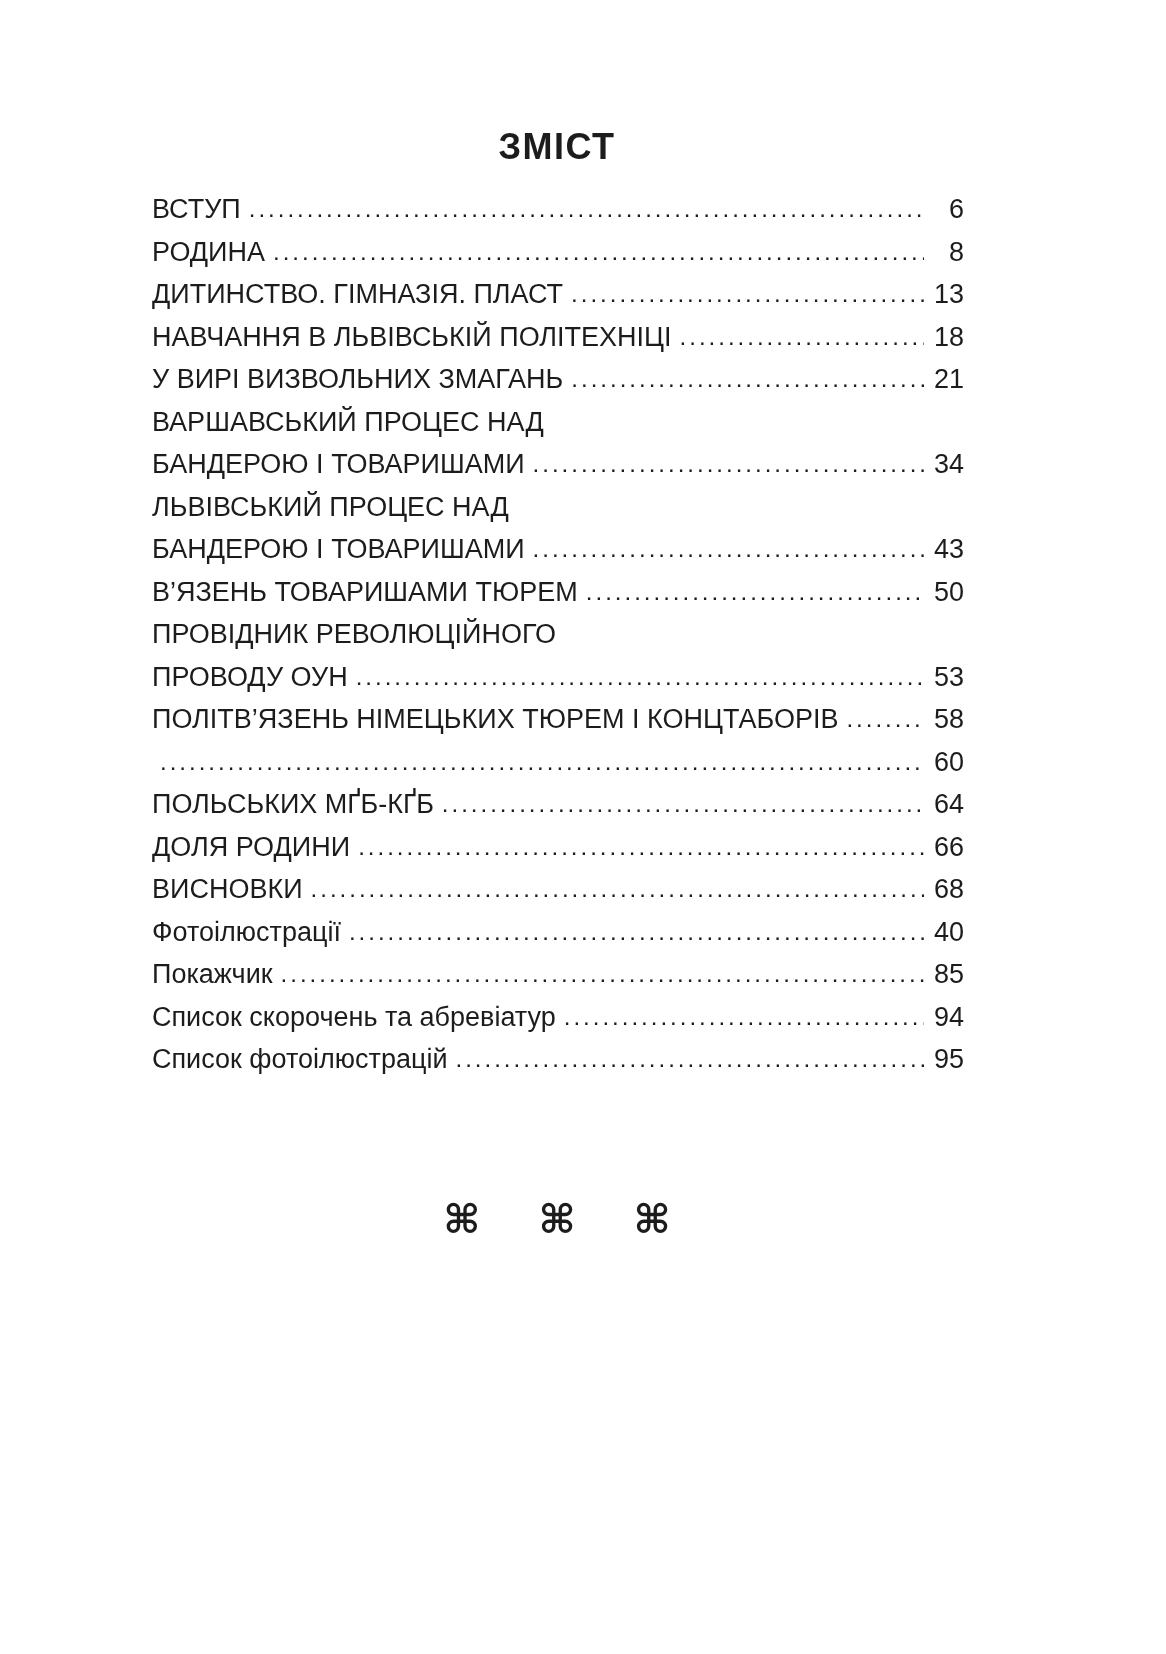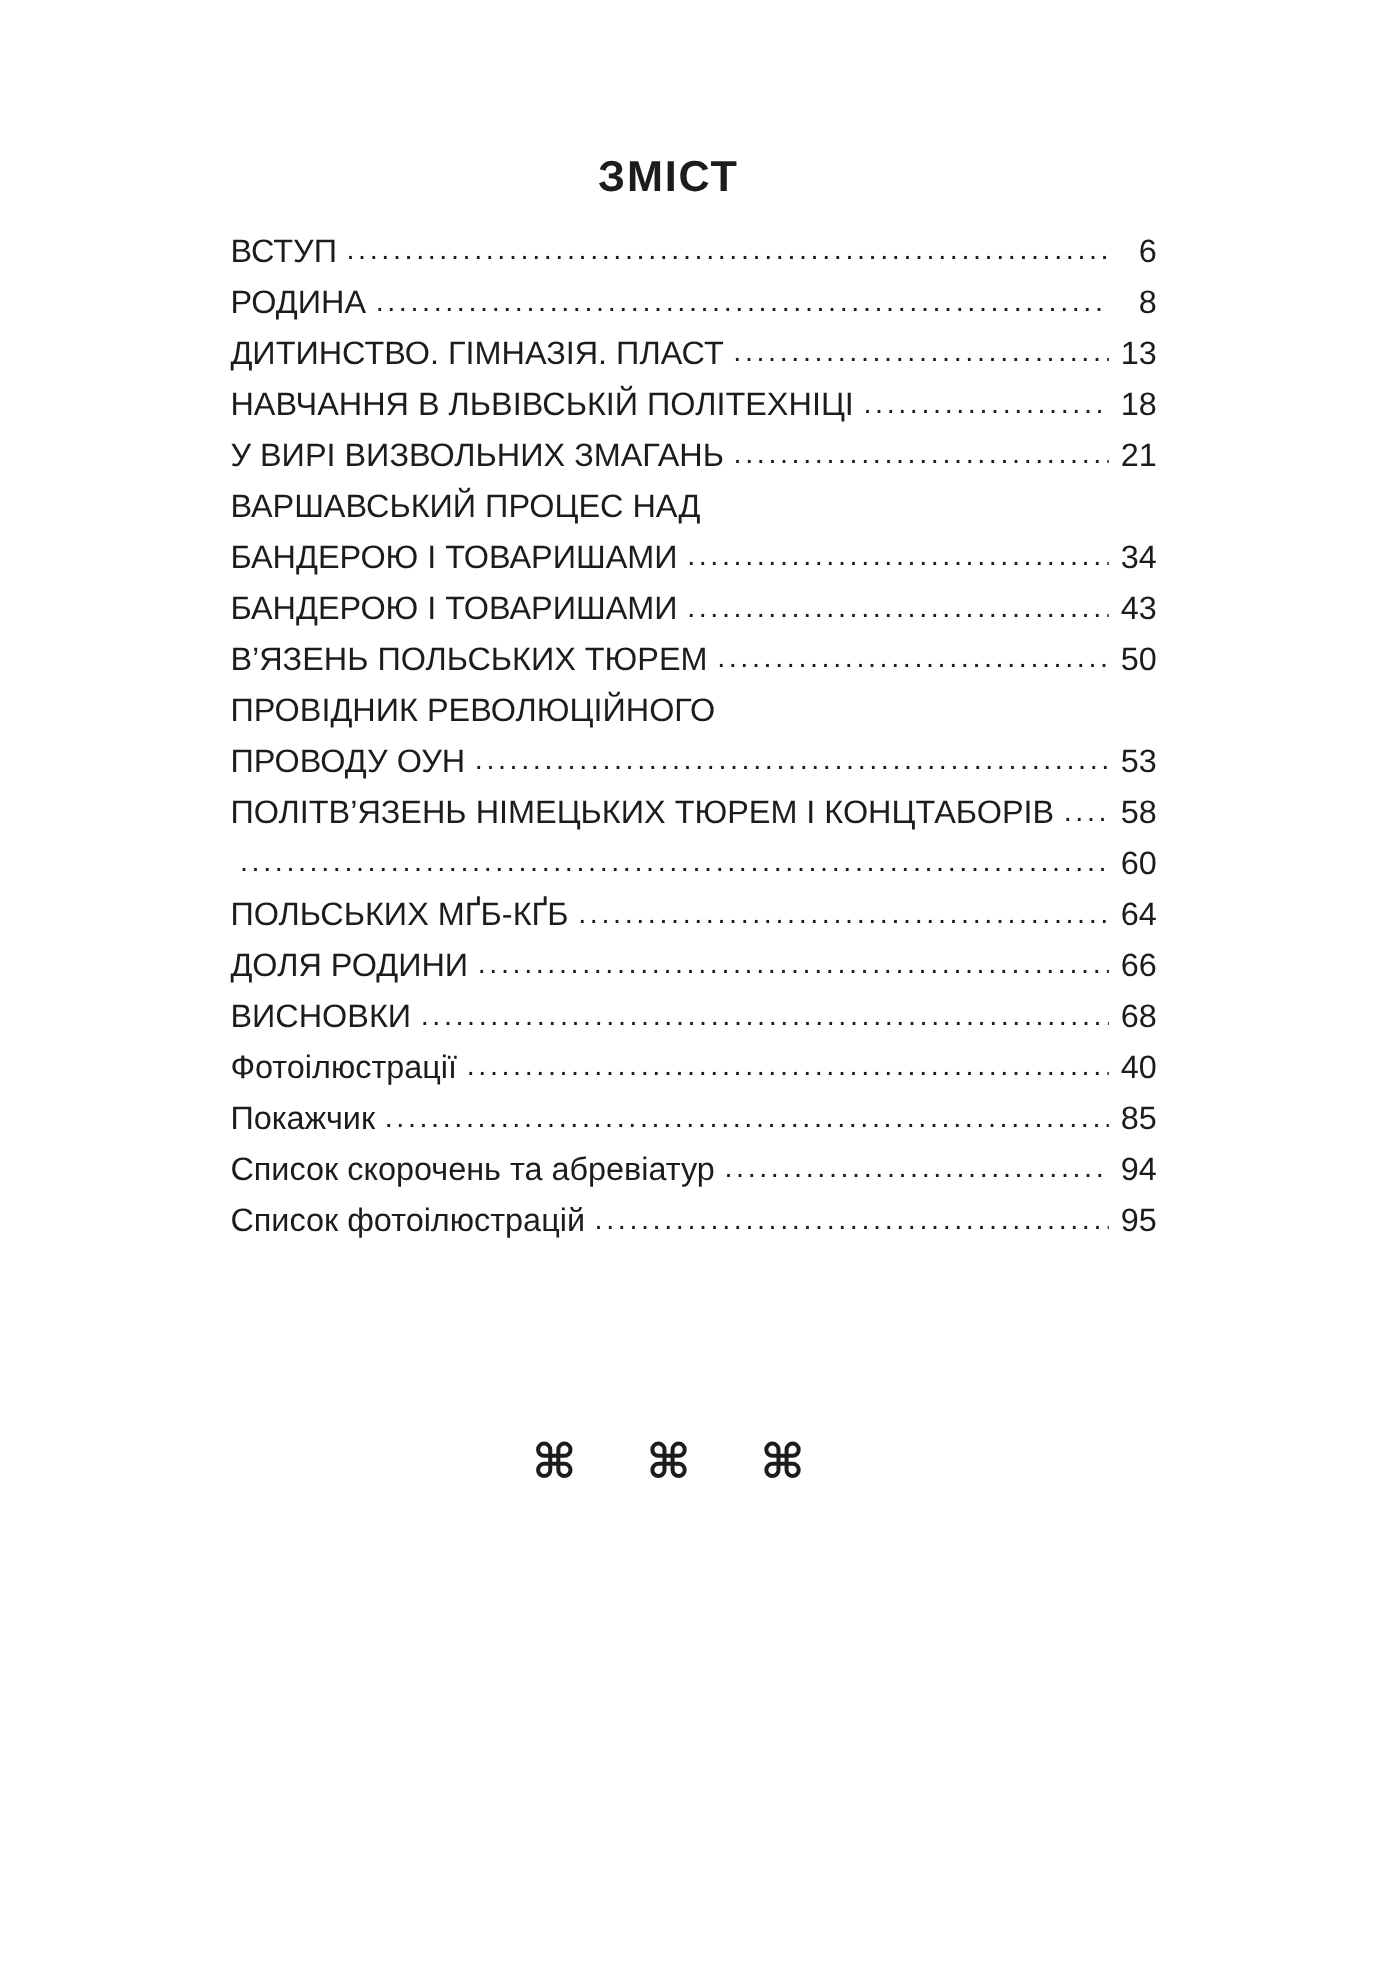--- a/index.html
+++ b/index.html
@@ -31,21 +31,20 @@
     top: 188px;
     left: 152px;
     width: 812px;
   }
   .toc-row {
     display: flex;
     align-items: center;
     height: 42.5px;
     font-size: 27px;
     line-height: 42.5px;
-    margin-left: 40px;
   }
   .toc-label {
     white-space: nowrap;
     flex: 0 0 auto;
   }
   .toc-leader {
     flex: 1 1 auto;
     overflow: hidden;
     white-space: nowrap;
     margin: 0 6px 0 8px;
@@ -111,27 +110,32 @@
       <div class="toc-row no-page">
         <span class="toc-label">ВАРШАВСЬКИЙ ПРОЦЕС НАД</span>
         <span class="toc-leader">................................................................................................................................................................</span>
         <span class="toc-page"></span>
       </div>
       <div class="toc-row">
         <span class="toc-label">БАНДЕРОЮ І ТОВАРИШАМИ</span>
         <span class="toc-leader">................................................................................................................................................................</span>
         <span class="toc-page">34</span>
       </div>
+      <div class="toc-row no-page">
+        <span class="toc-label">ЛЬВІВСЬКИЙ ПРОЦЕС НАД</span>
+        <span class="toc-leader">................................................................................................................................................................</span>
+        <span class="toc-page"></span>
+      </div>
       <div class="toc-row">
         <span class="toc-label">БАНДЕРОЮ І ТОВАРИШАМИ</span>
         <span class="toc-leader">................................................................................................................................................................</span>
         <span class="toc-page">43</span>
       </div>
       <div class="toc-row">
-        <span class="toc-label">В’ЯЗЕНЬ ПОЛЬСЬКИХ ТЮРЕМ</span>
+        <span class="toc-label">В’ЯЗЕНЬ ТОВАРИШАМИ ТЮРЕМ</span>
         <span class="toc-leader">................................................................................................................................................................</span>
         <span class="toc-page">50</span>
       </div>
       <div class="toc-row no-page">
         <span class="toc-label">ПРОВІДНИК РЕВОЛЮЦІЙНОГО</span>
         <span class="toc-leader">................................................................................................................................................................</span>
         <span class="toc-page"></span>
       </div>
       <div class="toc-row">
         <span class="toc-label">ПРОВОДУ ОУН</span>

